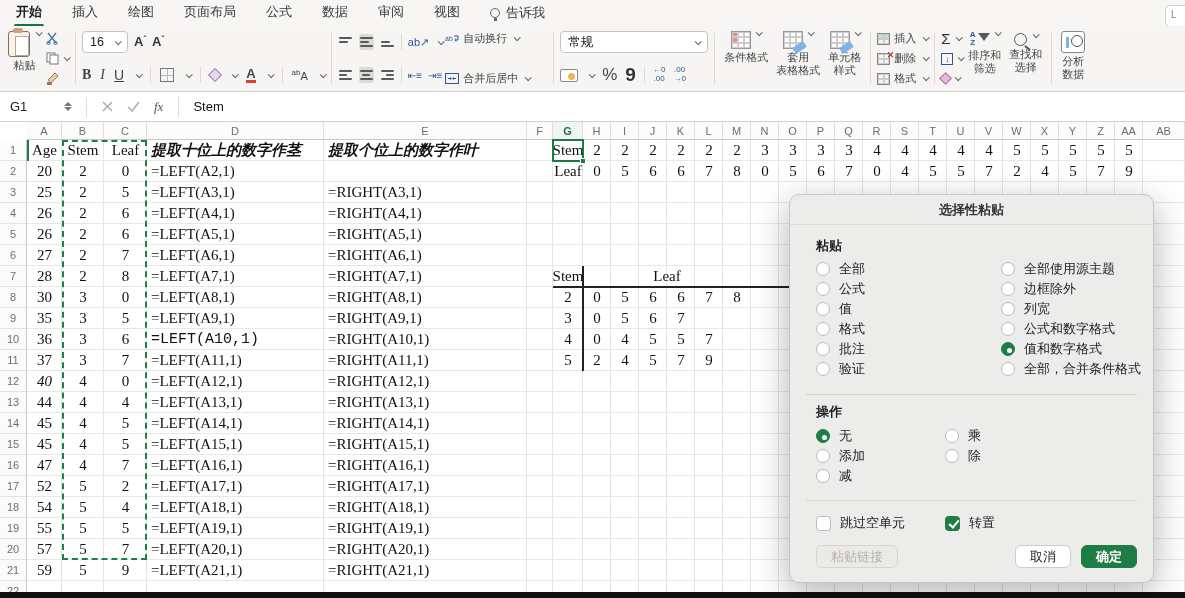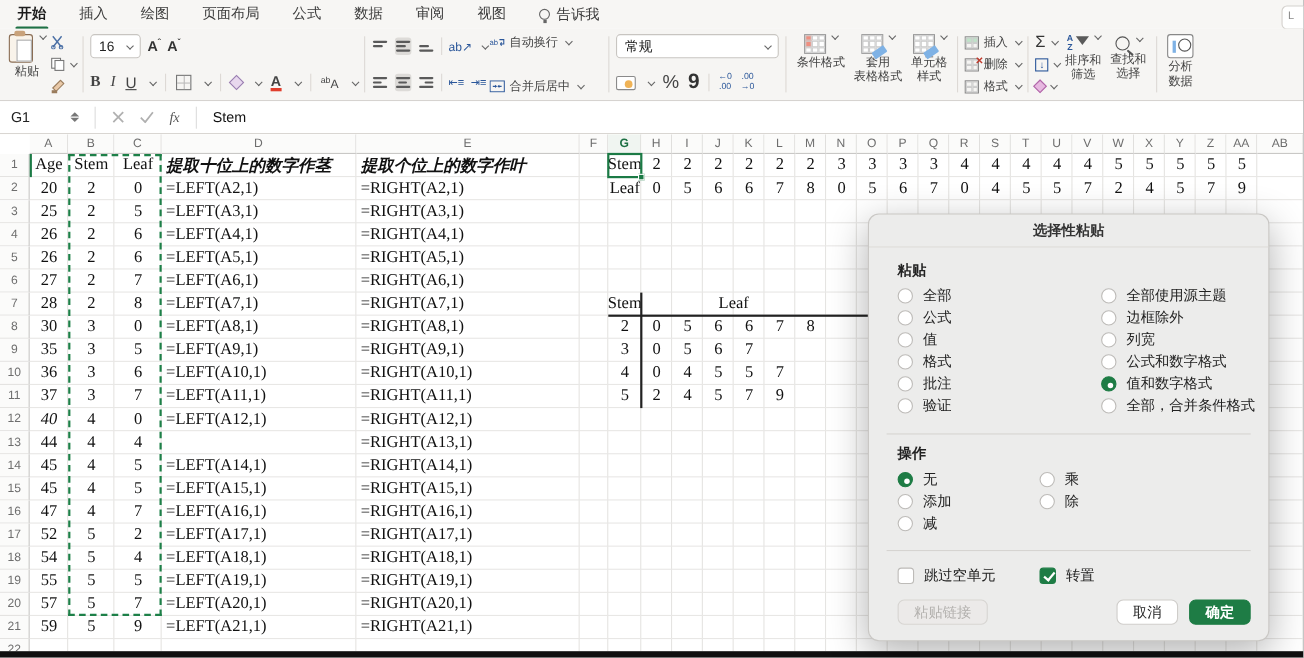--- a/index.html
+++ b/index.html
@@ -553,21 +553,20 @@
       <div class="hline" style="left: 27px; top: 458px; width: 1158px; height: 1px;"></div>
       <div class="cell" style="left: 27px; top: 18px; width: 35px; height: 21px;">Age</div>
       <div class="cell" style="left: 62px; top: 18px; width: 42px; height: 21px;">Stem</div>
       <div class="cell" style="left: 104px; top: 18px; width: 43px; height: 21px;">Leaf</div>
       <div class="cell left kai" style="left: 147px; top: 18px; width: 177px; height: 21px;">提取十位上的数字作茎</div>
       <div class="cell left kai" style="left: 324px; top: 18px; width: 203px; height: 21px;">提取个位上的数字作叶</div>
       <div class="cell" style="left: 27px; top: 39px; width: 35px; height: 21px;">20</div>
       <div class="cell" style="left: 62px; top: 39px; width: 42px; height: 21px;">2</div>
       <div class="cell" style="left: 104px; top: 39px; width: 43px; height: 21px;">0</div>
       <div class="cell left" style="left: 147px; top: 39px; width: 177px; height: 21px;">=LEFT(A2,1)</div>
-      <div class="cell left" style="left: 324px; top: 39px; width: 203px; height: 21px;">=RIGHT(A2,1)</div>
       <div class="cell" style="left: 27px; top: 60px; width: 35px; height: 21px;">25</div>
       <div class="cell" style="left: 62px; top: 60px; width: 42px; height: 21px;">2</div>
       <div class="cell" style="left: 104px; top: 60px; width: 43px; height: 21px;">5</div>
       <div class="cell left" style="left: 147px; top: 60px; width: 177px; height: 21px;">=LEFT(A3,1)</div>
       <div class="cell left" style="left: 324px; top: 60px; width: 203px; height: 21px;">=RIGHT(A3,1)</div>
       <div class="cell" style="left: 27px; top: 81px; width: 35px; height: 21px;">26</div>
       <div class="cell" style="left: 62px; top: 81px; width: 42px; height: 21px;">2</div>
       <div class="cell" style="left: 104px; top: 81px; width: 43px; height: 21px;">6</div>
       <div class="cell left" style="left: 147px; top: 81px; width: 177px; height: 21px;">=LEFT(A4,1)</div>
       <div class="cell left" style="left: 324px; top: 81px; width: 203px; height: 21px;">=RIGHT(A4,1)</div>
@@ -592,35 +591,36 @@
       <div class="cell left" style="left: 147px; top: 165px; width: 177px; height: 21px;">=LEFT(A8,1)</div>
       <div class="cell left" style="left: 324px; top: 165px; width: 203px; height: 21px;">=RIGHT(A8,1)</div>
       <div class="cell" style="left: 27px; top: 186px; width: 35px; height: 21px;">35</div>
       <div class="cell" style="left: 62px; top: 186px; width: 42px; height: 21px;">3</div>
       <div class="cell" style="left: 104px; top: 186px; width: 43px; height: 21px;">5</div>
       <div class="cell left" style="left: 147px; top: 186px; width: 177px; height: 21px;">=LEFT(A9,1)</div>
       <div class="cell left" style="left: 324px; top: 186px; width: 203px; height: 21px;">=RIGHT(A9,1)</div>
       <div class="cell" style="left: 27px; top: 207px; width: 35px; height: 21px;">36</div>
       <div class="cell" style="left: 62px; top: 207px; width: 42px; height: 21px;">3</div>
       <div class="cell" style="left: 104px; top: 207px; width: 43px; height: 21px;">6</div>
-      <div class="cell left" style="left: 147px; top: 207px; width: 177px; height: 21px;">=LEFT(A10,1)</div>
+      <div class="cell left" style="left: 147px; top: 207px; width: 177px; height: 21px; font-family: Liberation Mono, monospace;">=LEFT(A10,1)</div>
       <div class="cell left" style="left: 324px; top: 207px; width: 203px; height: 21px;">=RIGHT(A10,1)</div>
       <div class="cell" style="left: 27px; top: 228px; width: 35px; height: 21px;">37</div>
       <div class="cell" style="left: 62px; top: 228px; width: 42px; height: 21px;">3</div>
       <div class="cell" style="left: 104px; top: 228px; width: 43px; height: 21px;">7</div>
       <div class="cell left" style="left: 147px; top: 228px; width: 177px; height: 21px;">=LEFT(A11,1)</div>
       <div class="cell left" style="left: 324px; top: 228px; width: 203px; height: 21px;">=RIGHT(A11,1)</div>
       <div class="cell" style="left: 27px; top: 249px; width: 35px; height: 21px; font-style: italic;">40</div>
       <div class="cell" style="left: 62px; top: 249px; width: 42px; height: 21px;">4</div>
       <div class="cell" style="left: 104px; top: 249px; width: 43px; height: 21px;">0</div>
       <div class="cell left" style="left: 147px; top: 249px; width: 177px; height: 21px;">=LEFT(A12,1)</div>
       <div class="cell left" style="left: 324px; top: 249px; width: 203px; height: 21px;">=RIGHT(A12,1)</div>
       <div class="cell" style="left: 27px; top: 270px; width: 35px; height: 21px;">44</div>
       <div class="cell" style="left: 62px; top: 270px; width: 42px; height: 21px;">4</div>
       <div class="cell" style="left: 104px; top: 270px; width: 43px; height: 21px;">4</div>
+      <div class="cell left" style="left: 147px; top: 270px; width: 177px; height: 21px;">=LEFT(A13,1)</div>
       <div class="cell left" style="left: 324px; top: 270px; width: 203px; height: 21px;">=RIGHT(A13,1)</div>
       <div class="cell" style="left: 27px; top: 291px; width: 35px; height: 21px;">45</div>
       <div class="cell" style="left: 62px; top: 291px; width: 42px; height: 21px;">4</div>
       <div class="cell" style="left: 104px; top: 291px; width: 43px; height: 21px;">5</div>
       <div class="cell left" style="left: 147px; top: 291px; width: 177px; height: 21px;">=LEFT(A14,1)</div>
       <div class="cell left" style="left: 324px; top: 291px; width: 203px; height: 21px;">=RIGHT(A14,1)</div>
       <div class="cell" style="left: 27px; top: 312px; width: 35px; height: 21px;">45</div>
       <div class="cell" style="left: 62px; top: 312px; width: 42px; height: 21px;">4</div>
       <div class="cell" style="left: 104px; top: 312px; width: 43px; height: 21px;">5</div>
       <div class="cell left" style="left: 147px; top: 312px; width: 177px; height: 21px;">=LEFT(A15,1)</div>

